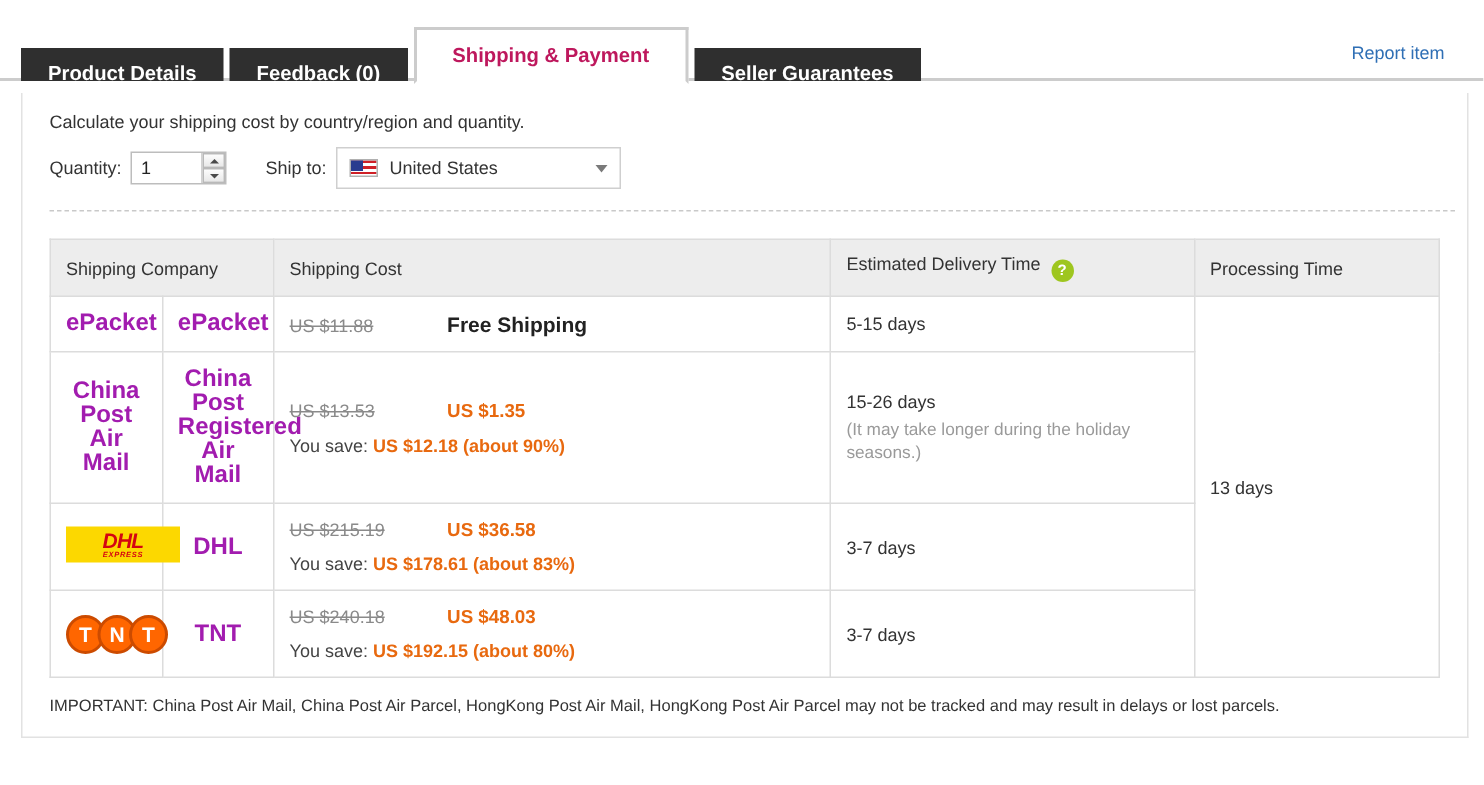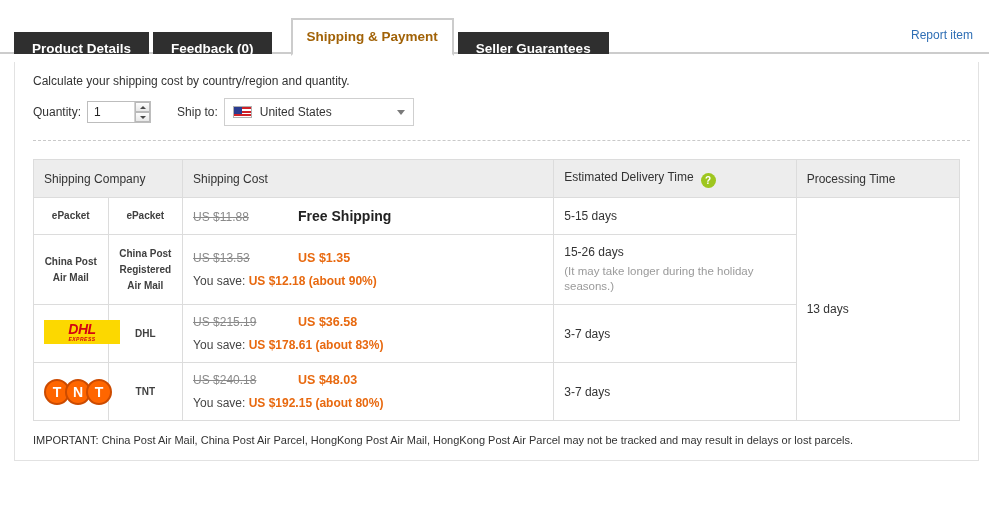--- a/index.html
+++ b/index.html
@@ -46,32 +46,31 @@
     font-size: 13.5px;
     height: 22px;
     line-height: 34px;
     padding: 0 18px;
     margin-right: 4px;
     white-space: nowrap;
     box-sizing: border-box;
   }
   .tab.active {
     background: #ffffff;
-    color: #a16207;
+    color: #be185d;
     border: 2px solid #cccccc;
     border-bottom: 2px solid #ffffff;
     height: 38px;
     line-height: 34px;
     margin-bottom: -2px;
-    padding: 0 14px;
-    margin-left: 15px;
+    padding: 0 24px;
   }
   .report-link {
     position: absolute;
-    right: 16px;
+    right: 26px;
     bottom: 12px;
     color: #2f6fb5;
     font-size: 12px;
     text-decoration: none;
     cursor: pointer;
     z-index: 3;
   }
 
   
   .panel {
@@ -246,22 +245,22 @@
     color: #ffffff;
     font-size: 10px;
     font-weight: bold;
     margin-left: 7px;
     vertical-align: -3px;
     cursor: pointer;
   }
 
   .carrier-label {
     font-weight: bold;
-    font-size: 10px;
-    color: #404040;
+    font-size: 16px;
+    color: #a21caf;
     line-height: 16px;
   }
 
   .cost-line {
     display: flex;
     align-items: baseline;
   }
   .orig-price {
     color: #8a8a8a;
     text-decoration: line-through;

